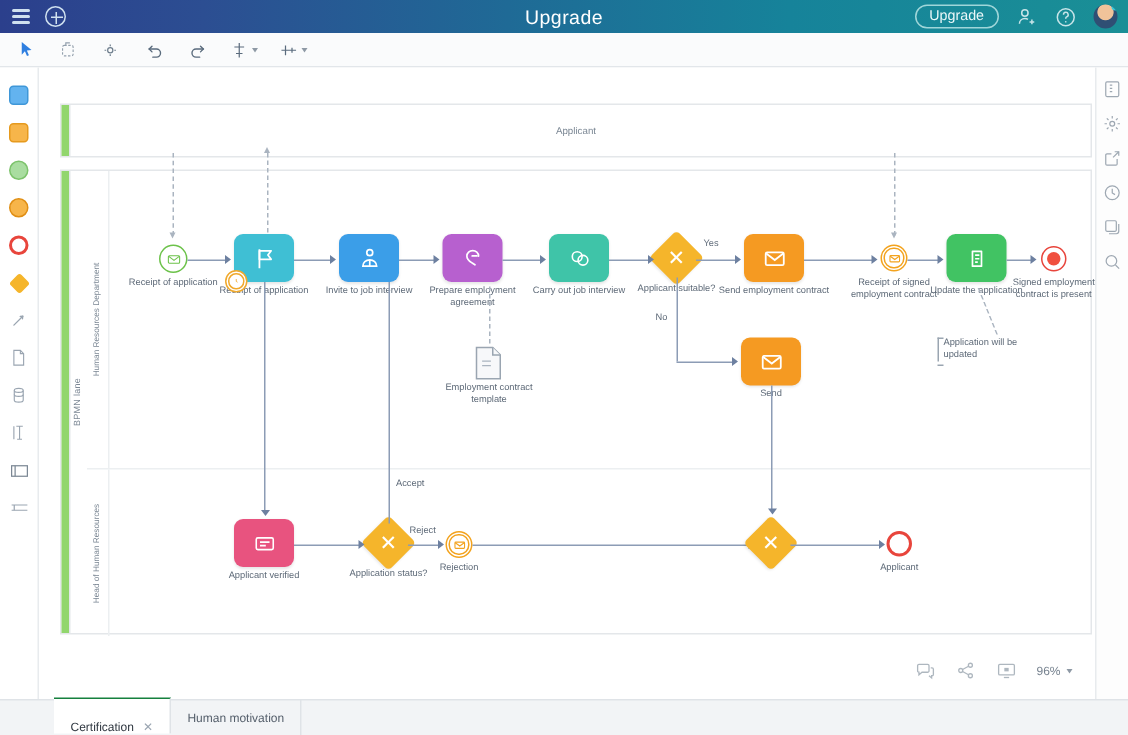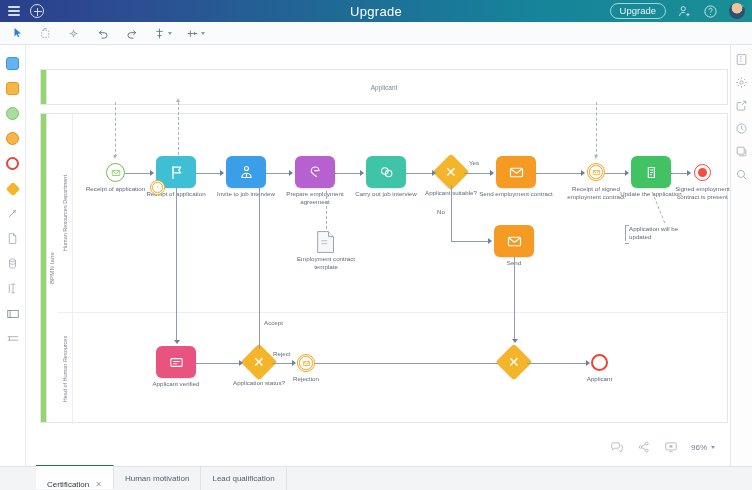--- a/index.html
+++ b/index.html
@@ -651,19 +651,16 @@
 
   <div class="tabbar">
     <div class="tabs">
       <div class="tab active">
         <span>Certification</span>
         <span class="tab-x">✕</span>
       </div>
       <div class="tab">
         <span>Human motivation</span>
       </div>
-      <div class="tab">
-        <span>Lead qualification</span>
-      </div>
     </div>
   </div>
 
 </div>
 
 </body></html>

